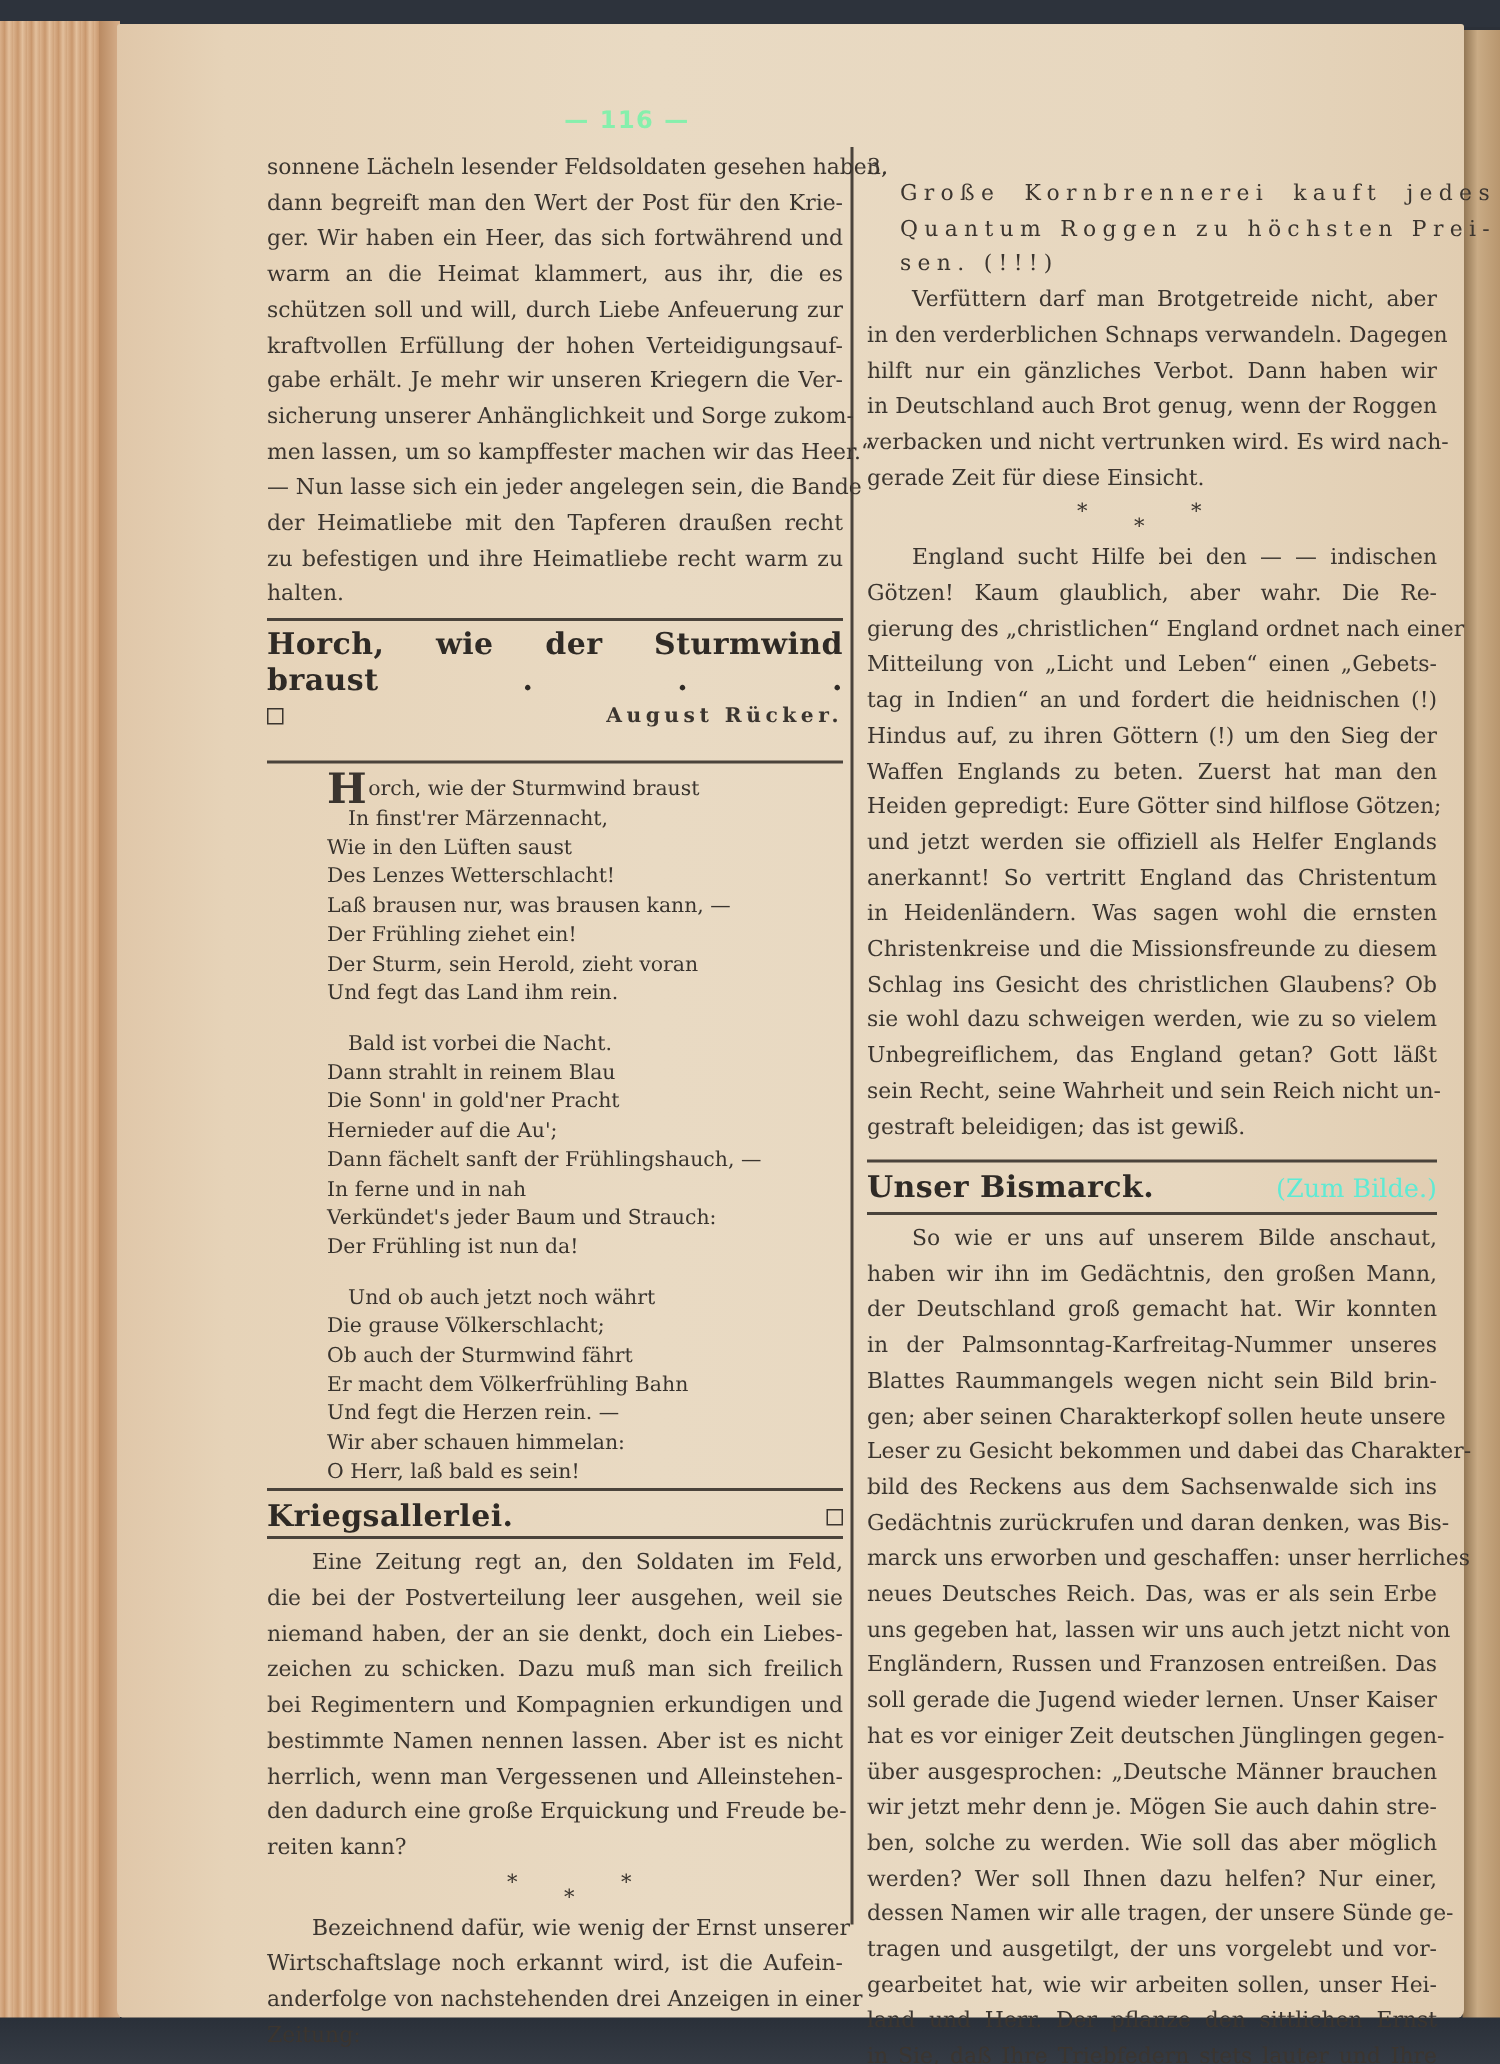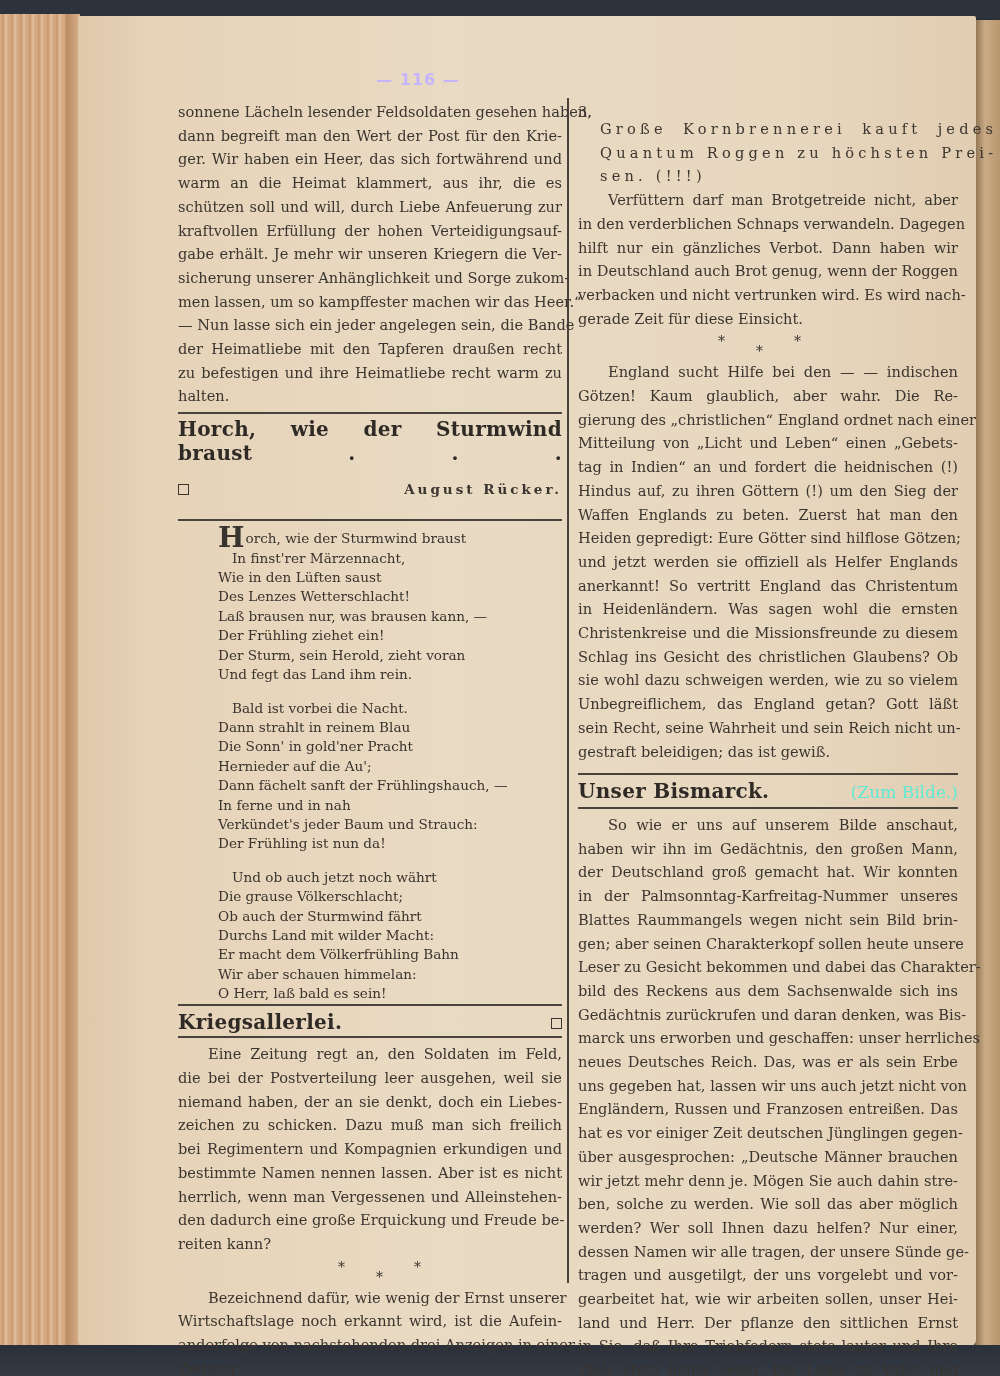--- a/index.html
+++ b/index.html
@@ -19,21 +19,21 @@
       background:linear-gradient(90deg,#b98a62,#d7b08c); }
     .right-stack { position:absolute; left:975px; top:20px; width:25px; height:1330px;
       background:linear-gradient(90deg,#8d7250,#c9ab85 40%,#b8966e); }
     .page {
       position:absolute; left:78px; top:16px; width:898px; height:1330px;
       background:linear-gradient(90deg,#e0c7a9 0%,#e6d3b8 8%,#e9dac3 40%,#e7d7bf 80%,#e1cdb1 100%);
       border-radius:2px 2px 6px 6px;
     }
     .page-number {
       position:absolute; left:0; width:836px; top:70px; text-align:center;
-      font-family:"DejaVu Sans", sans-serif; font-weight:bold; font-size:16px; color:#c4b5fd;
+      font-family:"DejaVu Sans", sans-serif; font-weight:bold; font-size:16px; color:#86efac;
       letter-spacing:1px;
     }
     .col {
       position:absolute; top:100px; color:#3b352f;
       font-size:14.6px; line-height:23.7px; text-align:justify;
     }
     .col-left { left:178px; width:384px; }
     .col-right { left:578px; width:380px; }
     .col-divider { position:absolute; left:567px; top:98px; width:2px; height:1185px; background:#4a433b; }
     .line { display:block; white-space:nowrap; text-align:justify; text-align-last:justify; }
@@ -84,21 +84,21 @@
       <span class="line">men lassen, um so kampffester machen wir das Heer.“</span>
       <span class="line">— Nun lasse sich ein jeder angelegen sein, die Bande</span>
       <span class="line">der Heimatliebe mit den Tapferen draußen recht</span>
       <span class="line">zu befestigen und ihre Heimatliebe recht warm zu</span>
       <span class="line last">halten.</span>
     </div>
 
   <div class="rule" style="margin-top:4px;"></div>
   <div style="padding:4px 0 18px 0;">
     <div class="head-title" style="text-align-last:justify;text-align:justify;">Horch, wie der Sturmwind braust . . .</div>
-    <div style="display:flex;justify-content:space-between;align-items:center;margin-top:12px;">
+    <div style="display:flex;justify-content:space-between;align-items:center;">
       <span class="box-icon"></span>
       <span class="author">August Rücker.</span>
     </div>
   </div>
   <div class="rule"></div>
 
   <div class="poem" id="poem">
       <span class="pl"><span class="drop-cap">H</span><span>orch, wie der Sturmwind braust</span></span>
       <span class="pl ind">In finst'rer Märzennacht,</span>
       <span class="pl">Wie in den Lüften saust</span>
@@ -111,22 +111,22 @@
       <span class="pl">Dann strahlt in reinem Blau</span>
       <span class="pl">Die Sonn' in gold'ner Pracht</span>
       <span class="pl">Hernieder auf die Au';</span>
       <span class="pl">Dann fächelt sanft der Frühlingshauch, —</span>
       <span class="pl">In ferne und in nah</span>
       <span class="pl">Verkündet's jeder Baum und Strauch:</span>
       <span class="pl">Der Frühling ist nun da!</span>
       <span class="pl stanza-start">Und ob auch jetzt noch währt</span>
       <span class="pl">Die grause Völkerschlacht;</span>
       <span class="pl">Ob auch der Sturmwind fährt</span>
-      <span class="pl">Durchs Land mit wilder Macht:</span>
       <span class="pl">Er macht dem Völkerfrühling Bahn</span>
+      <span class="pl">Und fegt die Herzen rein. —</span>
       <span class="pl">Wir aber schauen himmelan:</span>
       <span class="pl">O Herr, laß bald es sein!</span>
     </div>
 
   <div class="rule"></div>
   <div class="section-head">
     <span class="head-title">Kriegsallerlei.</span>
     <span class="box-icon"></span>
   </div>
   <div class="rule" style="margin-bottom:4px;"></div>
@@ -213,20 +213,21 @@
       <span class="line">in der Palmsonntag-Karfreitag-Nummer unseres</span>
       <span class="line">Blattes Raummangels wegen nicht sein Bild brin-</span>
       <span class="line">gen; aber seinen Charakterkopf sollen heute unsere</span>
       <span class="line">Leser zu Gesicht bekommen und dabei das Charakter-</span>
       <span class="line">bild des Reckens aus dem Sachsenwalde sich ins</span>
       <span class="line">Gedächtnis zurückrufen und daran denken, was Bis-</span>
       <span class="line">marck uns erworben und geschaffen: unser herrliches</span>
       <span class="line">neues Deutsches Reich. Das, was er als sein Erbe</span>
       <span class="line">uns gegeben hat, lassen wir uns auch jetzt nicht von</span>
       <span class="line">Engländern, Russen und Franzosen entreißen. Das</span>
+      <span class="line">soll gerade die Jugend wieder lernen. Unser Kaiser</span>
       <span class="line">hat es vor einiger Zeit deutschen Jünglingen gegen-</span>
       <span class="line">über ausgesprochen: „Deutsche Männer brauchen</span>
       <span class="line">wir jetzt mehr denn je. Mögen Sie auch dahin stre-</span>
       <span class="line">ben, solche zu werden. Wie soll das aber möglich</span>
       <span class="line">werden? Wer soll Ihnen dazu helfen? Nur einer,</span>
       <span class="line">dessen Namen wir alle tragen, der unsere Sünde ge-</span>
       <span class="line">tragen und ausgetilgt, der uns vorgelebt und vor-</span>
       <span class="line">gearbeitet hat, wie wir arbeiten sollen, unser Hei-</span>
       <span class="line">land und Herr. Der pflanze den sittlichen Ernst</span>
       <span class="line">in Sie, daß Ihre Triebfedern stets lauter und Ihre</span>

